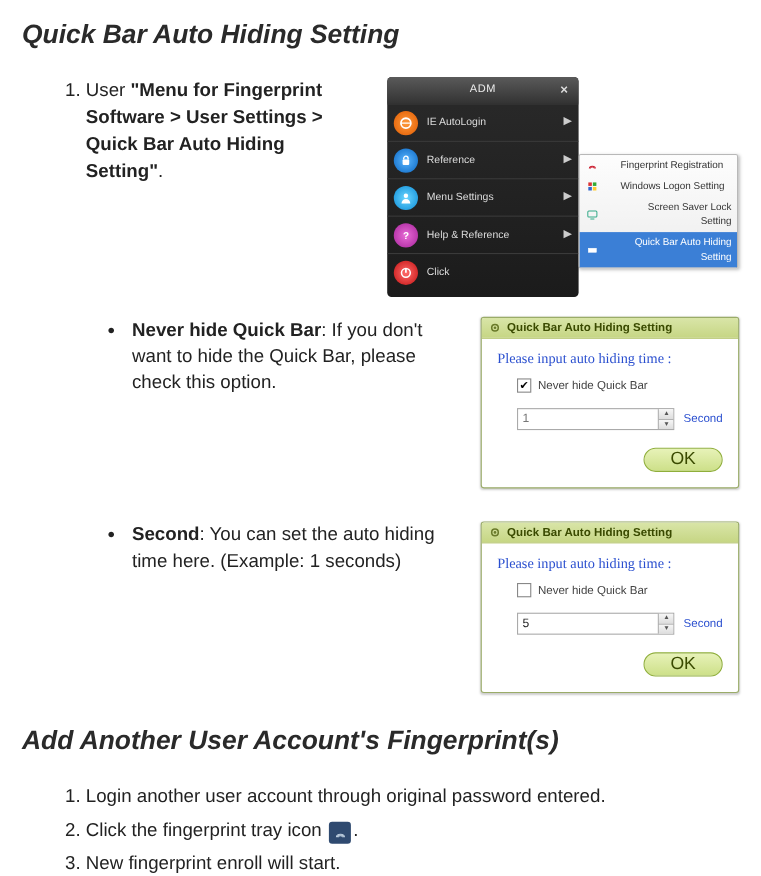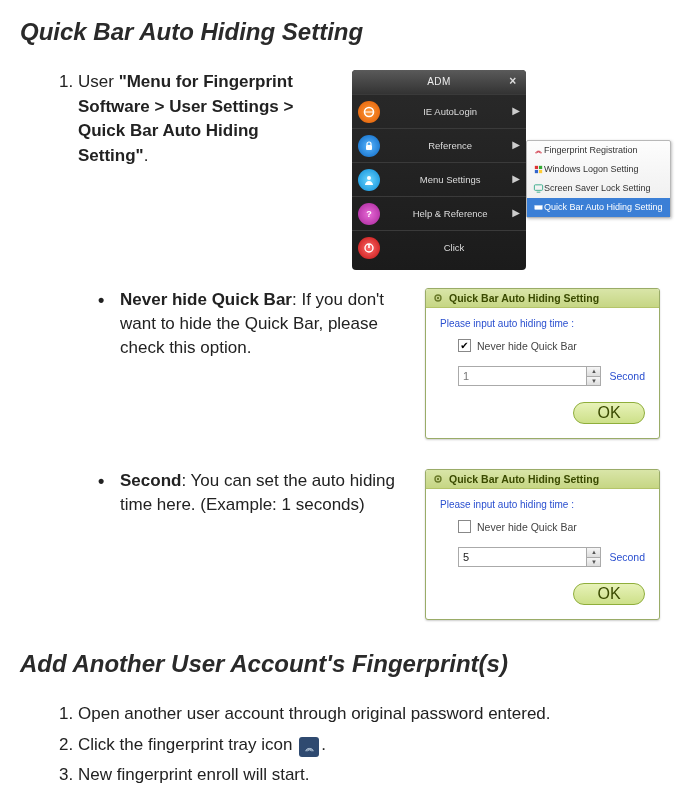--- a/index.html
+++ b/index.html
@@ -47,21 +47,20 @@
   .adm-close {
     position: absolute; right: 6px; top: 4px;
     width: 14px; height: 14px;
     color: #ddd; font-size: 12px; line-height: 14px; text-align: center;
     font-weight: bold;
   }
   .adm-row {
     display: flex; align-items: center;
     height: 34px; padding: 0 6px;
     border-top: 1px solid #3a3a3a;
-    text-align: center;
   }
   .adm-icon {
     width: 22px; height: 22px; border-radius: 50%;
     margin-right: 8px;
     display: flex; align-items: center; justify-content: center;
     flex-shrink: 0;
   }
   .adm-icon svg { width: 12px; height: 12px; }
   .adm-label { flex: 1; font-size: 9.5px; }
   .adm-arrow { font-size: 10px; color: #ccc; }
@@ -69,33 +68,33 @@
   .submenu {
     position: absolute; left: 174px; top: 70px;
     width: 145px;
     background: linear-gradient(#fdfdfd,#ececec);
     border: 1px solid #b8b8b8;
     border-radius: 2px;
     font-size: 9px;
     box-shadow: 1px 1px 3px rgba(0,0,0,0.25);
   }
   .sub-row {
-    display: flex; align-items: center; gap: 0;
+    display: flex; align-items: center; gap: 20px;
     padding: 3px 5px;
     color: #333;
     text-align: right;
   }
   .sub-row.sel {
     background: #3b7fd6; color: #fff;
   }
   .sub-ico { width: 12px; height: 12px; flex-shrink: 0; display:flex; align-items:center; justify-content:center; }
   .sub-ico svg { width: 11px; height: 11px; }
 
   
-  .bullets { margin: 12px 12px 30px 78px; }
+  .bullets { margin: 12px 0 30px 78px; }
   .bullet-row { display: flex; align-items: flex-start; gap: 22px; margin-bottom: 30px; }
   .bullet-text { flex: 1; font-size: 17px; line-height: 1.4; position: relative; padding-left: 22px; }
   .bullet-text::before {
     content: "•"; position: absolute; left: 0; top: 0; font-size: 18px; font-weight: bold;
   }
 
   
   .dialog {
     width: 235px; flex-shrink: 0;
     border: 1px solid #9aac68;
@@ -110,21 +109,21 @@
     background: linear-gradient(#d9e5a8,#c6d684);
     padding: 3px 6px;
     display: flex; align-items: center; gap: 5px;
     color: #3a4a00;
     font-weight: bold;
     font-size: 10.5px;
     border-bottom: 1px solid #b4c46a;
   }
   .dlg-title svg { width: 12px; height: 12px; }
   .dlg-body { padding: 10px 14px 12px 14px; }
-  .dlg-prompt { color: #2a4fcf; font-size: 10px; margin-bottom: 10px; }
+  .dlg-prompt { color: #2a4fcf; font-size: 13px; margin-bottom: 10px; font-family: Liberation Serif, serif; }
   .dlg-check { display: flex; align-items: center; gap: 6px; margin: 0 0 14px 18px; color: #444; font-size: 10.5px; }
   .chkbox {
     width: 13px; height: 13px; border: 1px solid #888; background: #fff;
     display: flex; align-items: center; justify-content: center;
     font-size: 10px; color: #000;
   }
   .dlg-input-row {
     display: flex; align-items: center; gap: 8px;
     margin: 0 0 16px 18px;
   }
@@ -342,21 +341,21 @@
         <div class="dlg-ok">OK</div>
       </div>
     </div>
   </div>
 
 </div>
 
 <h2 class="section-title">Add Another User Account's Fingerprint(s)</h2>
 
 <ol class="steps">
-  <li>Open another user account through original password entered.</li>
+  <li>Login another user account through original password entered.</li>
   <li>
     <span>Click the fingerprint tray icon </span><span class="tray-icon">
       <svg viewBox="0 0 14 14">
           <path d="M3 11c0-4 8-4 8 0" fill="none" stroke="#bcd" stroke-width="1"></path>
           <path d="M4 11c0-3 6-3 6 0" fill="none" stroke="#bcd" stroke-width="1"></path>
           <path d="M5 11c0-2 4-2 4 0" fill="none" stroke="#bcd" stroke-width="1"></path>
         </svg>
     </span><span>.</span>
   </li>
   <li>New fingerprint enroll will start.</li>

